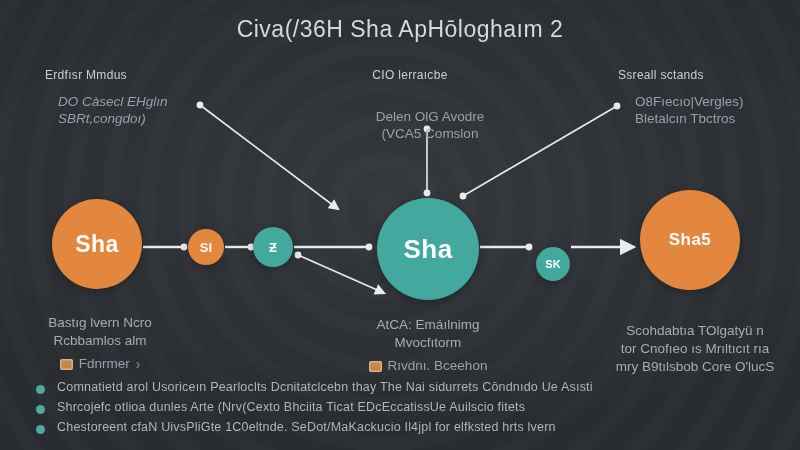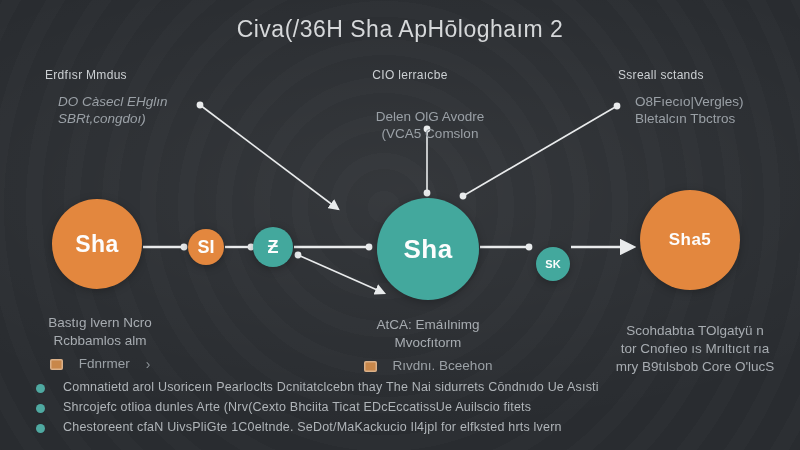--- a/index.html
+++ b/index.html
@@ -17,34 +17,34 @@
     color:#d6d8da;font-size:23px;letter-spacing:.5px;font-weight:400;
   }
   .hdr-title{position:absolute;color:#ccd0d3;font-size:12px;letter-spacing:.3px;}
   .hdr-sub{position:absolute;color:#9aa0a6;font-size:13.5px;line-height:17px;}
   .center-text{text-align:center;}
   .circle{
     position:absolute;border-radius:50%;display:flex;align-items:center;justify-content:center;
     color:#fdfdfd;box-shadow:0 2px 8px rgba(0,0,0,0.25);
   }
   .c-main{font-size:24px;font-weight:600;letter-spacing:.5px;}
-  .c-small{font-size:18px;font-weight:700;}
+  .c-small{font-size:13px;font-weight:700;}
   svg.connectors{position:absolute;left:0;top:0;pointer-events:none;}
   .caption{position:absolute;color:#a7acb1;font-size:13.5px;line-height:18px;text-align:center;}
   .cap-link{
-    margin-top:5px;display:flex;align-items:center;justify-content:center;gap:16px;
+    margin-top:5px;display:flex;align-items:center;justify-content:center;gap:6px;
     color:#9ba1a6;font-size:13.5px;cursor:pointer;
   }
   .badge{
     display:inline-block;width:13px;height:11px;border-radius:2px;
     background:#c8874a;box-shadow:inset 0 0 0 1.5px rgba(255,255,255,0.35);
   }
   .chev{color:#8d9398;font-size:14px;}
   .bullets{position:absolute;left:36px;top:380px;width:730px;}
-  .bullet-row{display:flex;align-items:center;gap:18px;margin-bottom:6px;}
+  .bullet-row{display:flex;align-items:flex-end;gap:12px;margin-bottom:6px;}
   .dot{width:9px;height:9px;border-radius:50%;margin-top:3px;flex:0 0 auto;}
   .bullet-text{color:#b0b5b9;font-size:12.5px;letter-spacing:.2px;}
 </style>
 </head>
 <body>
 
 <div class="stage">
 
   <svg class="connectors" width="800" height="450" viewBox="0 0 800 450">
     <defs>

